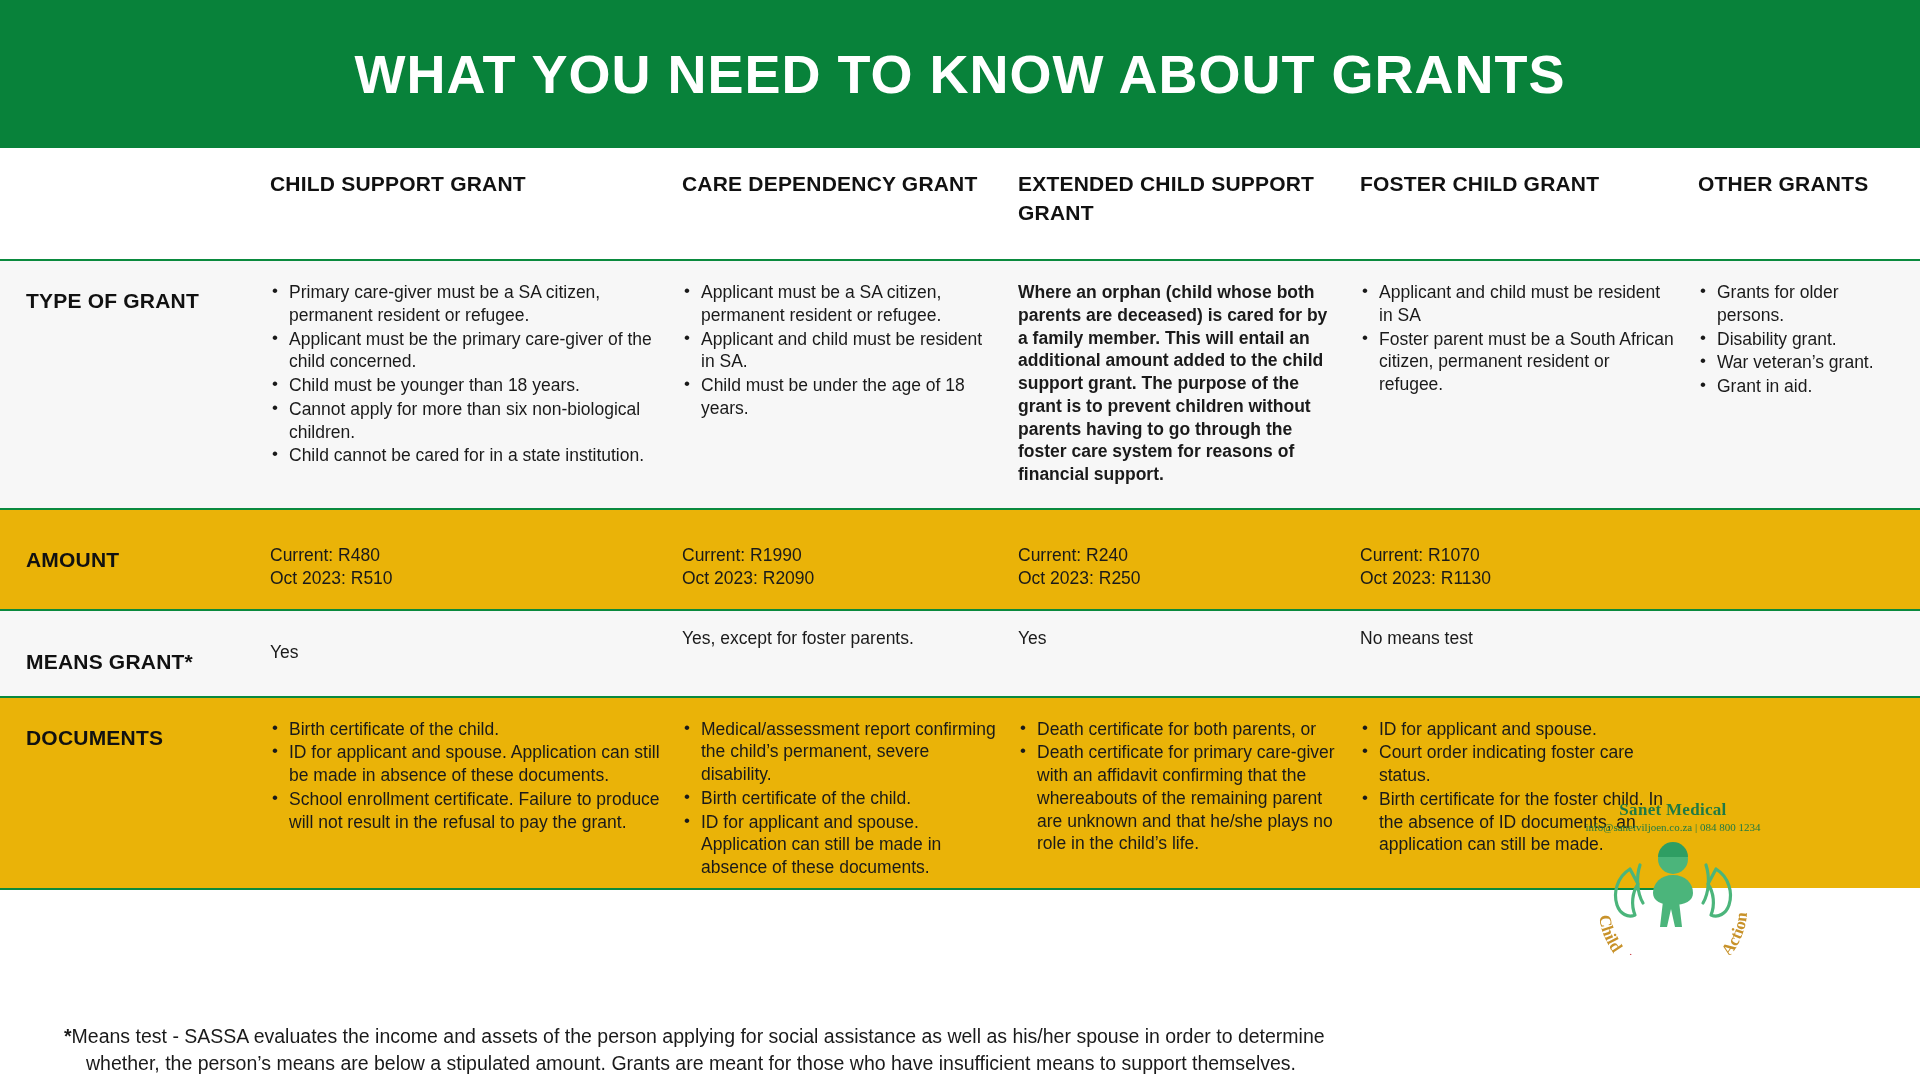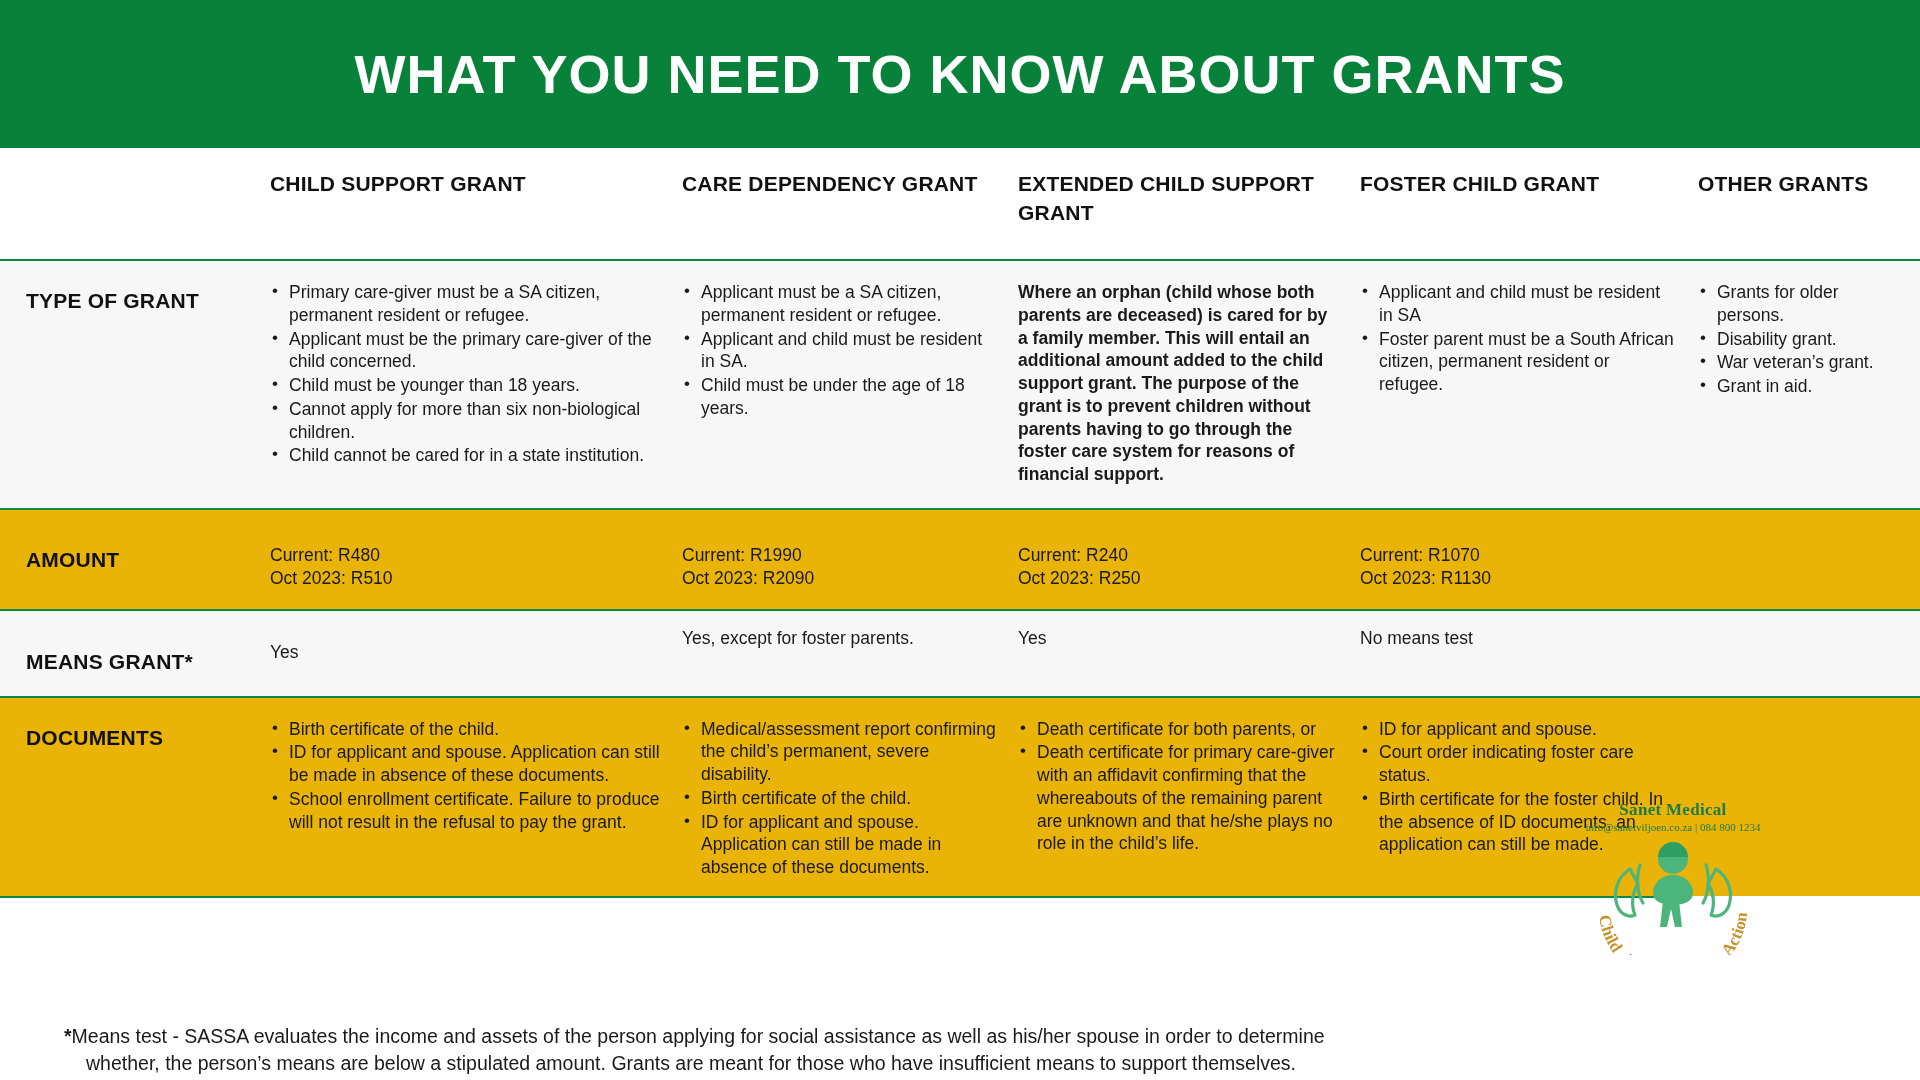--- a/index.html
+++ b/index.html
@@ -83,21 +83,21 @@
 
   
   .r-type { padding-top:20px; padding-bottom:22px; }
   .r-type .rowlabel { padding-top:6px; }
   .r-amount { padding-top:20px; padding-bottom:20px; }
   .r-amount .rowlabel { padding-top:16px; }
   .r-amount .cell-body { padding-top:14px; }
   .r-means { padding-top:16px; padding-bottom:20px; }
   .r-means .rowlabel { padding-top:21px; }
   .r-means .cell-body { padding-top:14px; }
-  .r-docs { padding-top:20px; padding-bottom:16px; }
+  .r-docs { padding-top:20px; padding-bottom:8px; }
   .r-docs .rowlabel { padding-top:6px; }
 
   
   .footnote {
     position:absolute; left:0; bottom:2px; width:1920px;
     padding: 0 60px 0 64px;
     font-size:19.5px; line-height:1.42; color:#1a1a1a;
   }
   .footnote .fn-line { display:block; }
   .footnote .fn-line.indent { padding-left:22px; }

